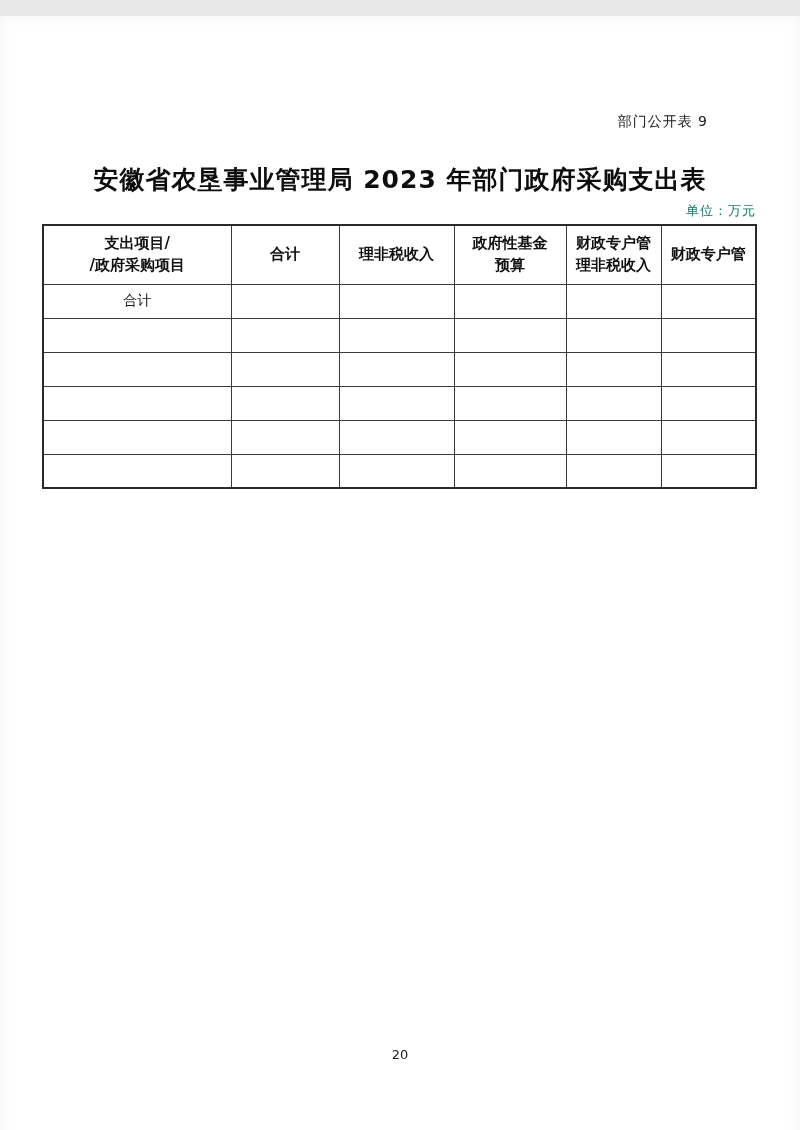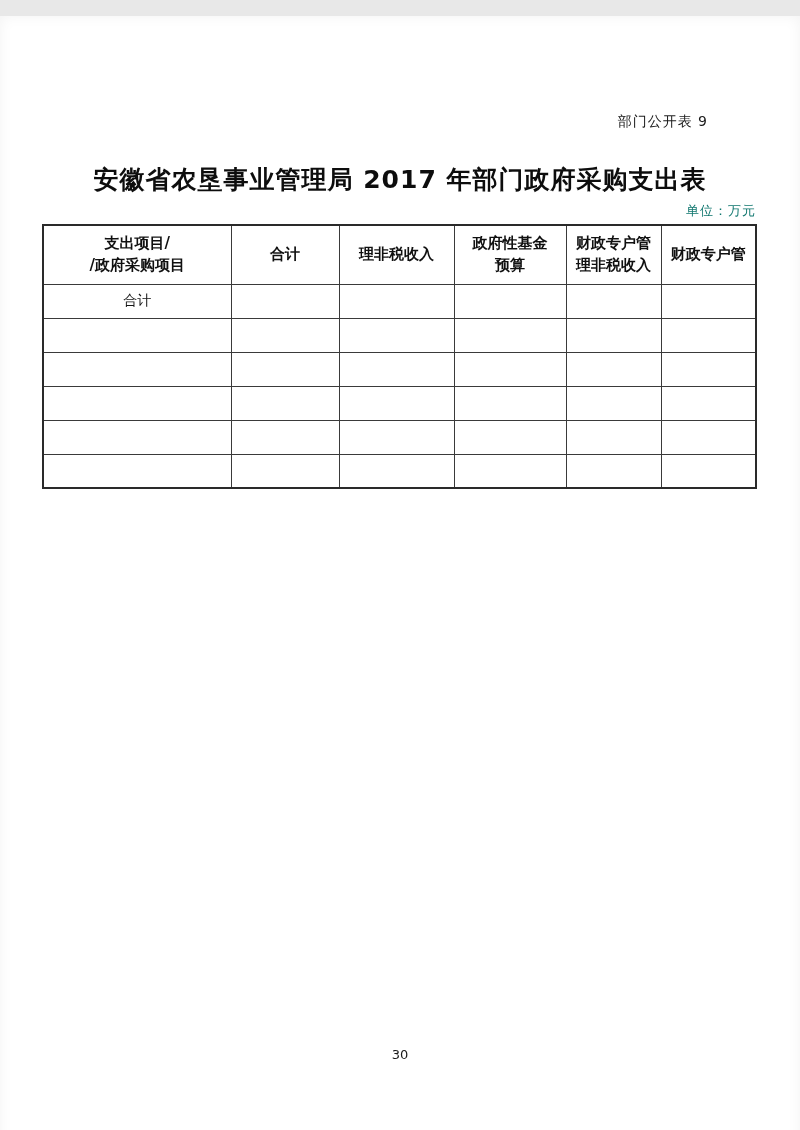--- a/index.html
+++ b/index.html
@@ -89,21 +89,21 @@
     color: #1a1a1a;
   }
 </style>
 </head>
 <body>
 
 <div class="page">
 
   <div class="corner-label">部门公开表 9</div>
 
-  <div class="doc-title">安徽省农垦事业管理局 2017 年部门政府采购支出表</div>
+  <div class="doc-title">安徽省农垦事业管理局 2023 年部门政府采购支出表</div>
 
   <div class="unit-label">单位：万元</div>
 
   <table class="budget-table">
     <colgroup>
       <col style="width:188px">
       <col style="width:108px">
       <col style="width:115px">
       <col style="width:112px">
       <col style="width:95px">
@@ -168,15 +168,15 @@
         <td></td>
         <td></td>
         <td></td>
         <td></td>
         <td></td>
       </tr>
     </tbody>
   </table>
 
 
-  <div class="page-number">30</div>
+  <div class="page-number">20</div>
 
 </div>
 
 </body></html>

